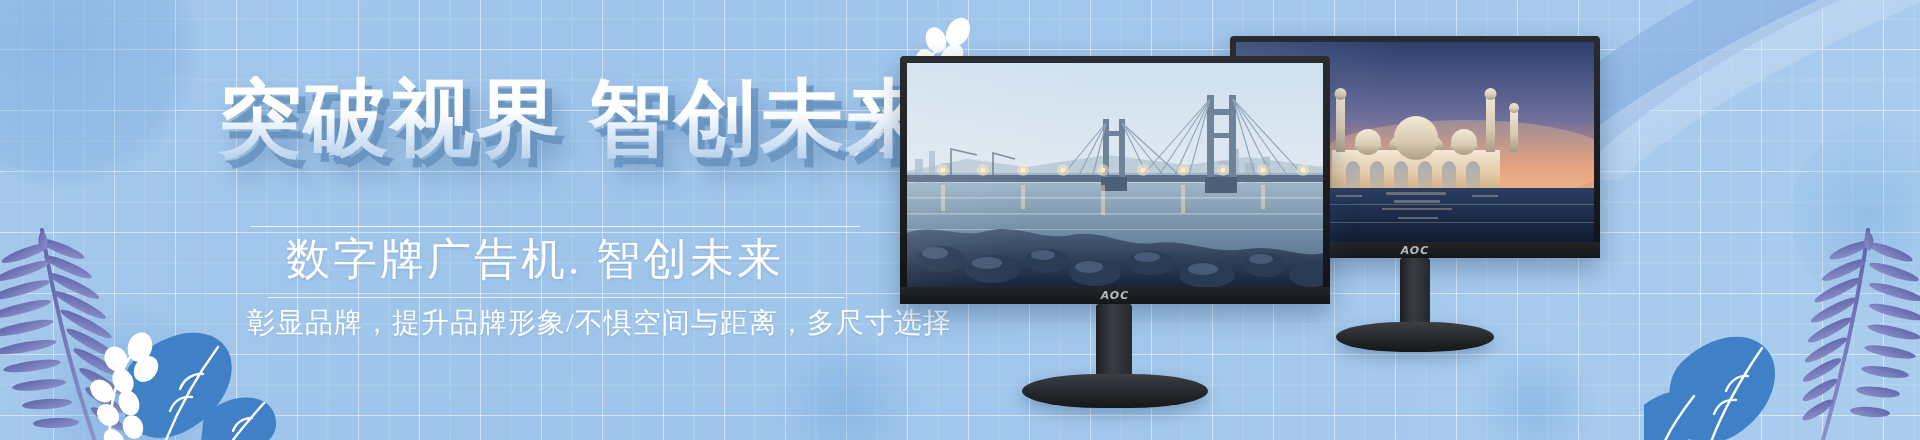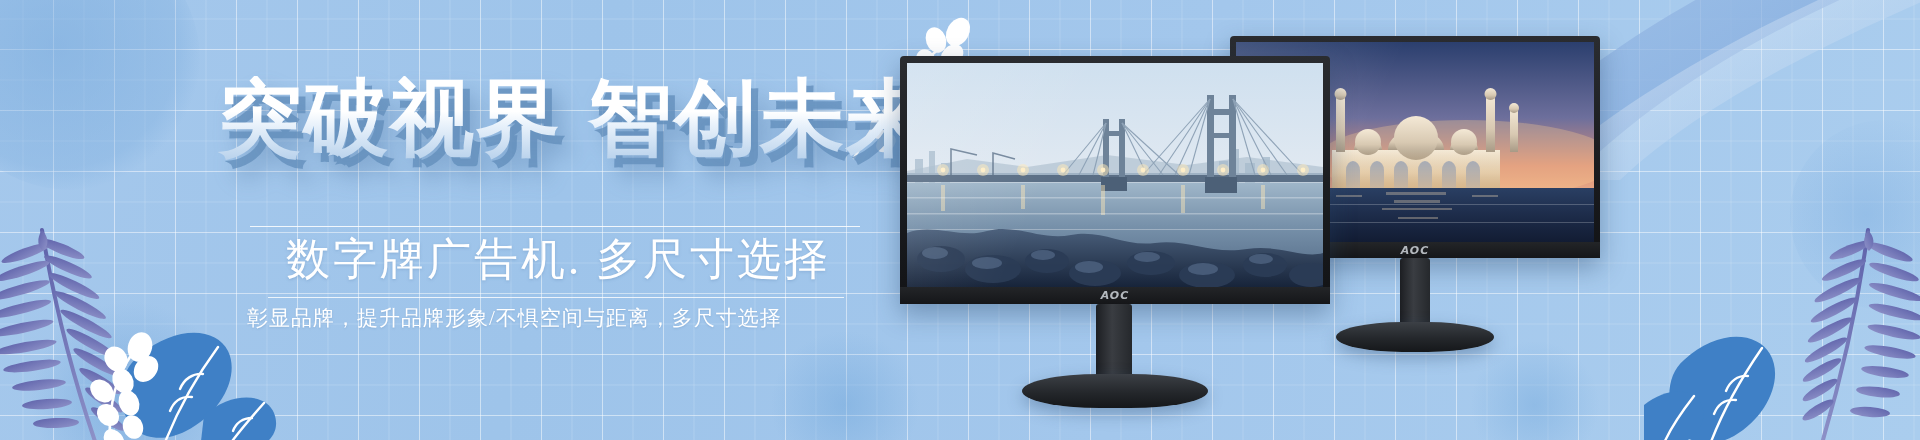--- a/index.html
+++ b/index.html
@@ -82,21 +82,21 @@
     font-size:44px;line-height:1.25;
     color:#ffffff;
     letter-spacing:3px;
     white-space:nowrap;
     font-family:"Liberation Serif","DejaVu Serif",serif;
     text-shadow:0 1px 3px rgba(90,130,175,.35);
   }
 
   .tagline{
     position:absolute;left:247px;top:305px;
-    font-size:21px;line-height:1.3;
+    font-size:28px;line-height:1.3;
     color:#ffffff;
     letter-spacing:1px;
     white-space:nowrap;
     font-family:"Liberation Serif","DejaVu Serif",serif;
     text-shadow:0 1px 2px rgba(90,130,175,.30);
   }
 
   
   .monitors{position:absolute;left:880px;top:0;width:1040px;height:440px;font-style:italic;}
 
@@ -293,21 +293,21 @@
       <ellipse cx="64" cy="112" rx="9" ry="12" transform="rotate(48 64 112)"></ellipse>
       <ellipse cx="38" cy="118" rx="8" ry="11" transform="rotate(-10 38 118)"></ellipse>
       <ellipse cx="46" cy="133" rx="8" ry="11" transform="rotate(50 46 133)"></ellipse>
     </g>
   </svg>
 
   <div class="copy">
     <div class="headline"><span>突破视界</span><span class="gap"></span><span>智创未来</span></div>
 
     <div class="rule"></div>
-    <div class="subtitle">数字牌广告机. 多尺寸选择</div>
+    <div class="subtitle">数字牌广告机. 智创未来</div>
     <div class="rule2"></div>
     <div class="tagline">彰显品牌，提升品牌形象/不惧空间与距离，多尺寸选择</div>
   </div>
 
   <div class="monitors">
 
     <div class="mon" style="left:350px;top:36px;width:370px;height:330px;">
       <div class="bezel" style="height:222px;width:370px;"></div>
       <div class="screen" style="left:6px;top:6px;width:358px;height:200px;">
         <svg class="art-mosque" viewBox="0 0 358 200" preserveAspectRatio="none">

